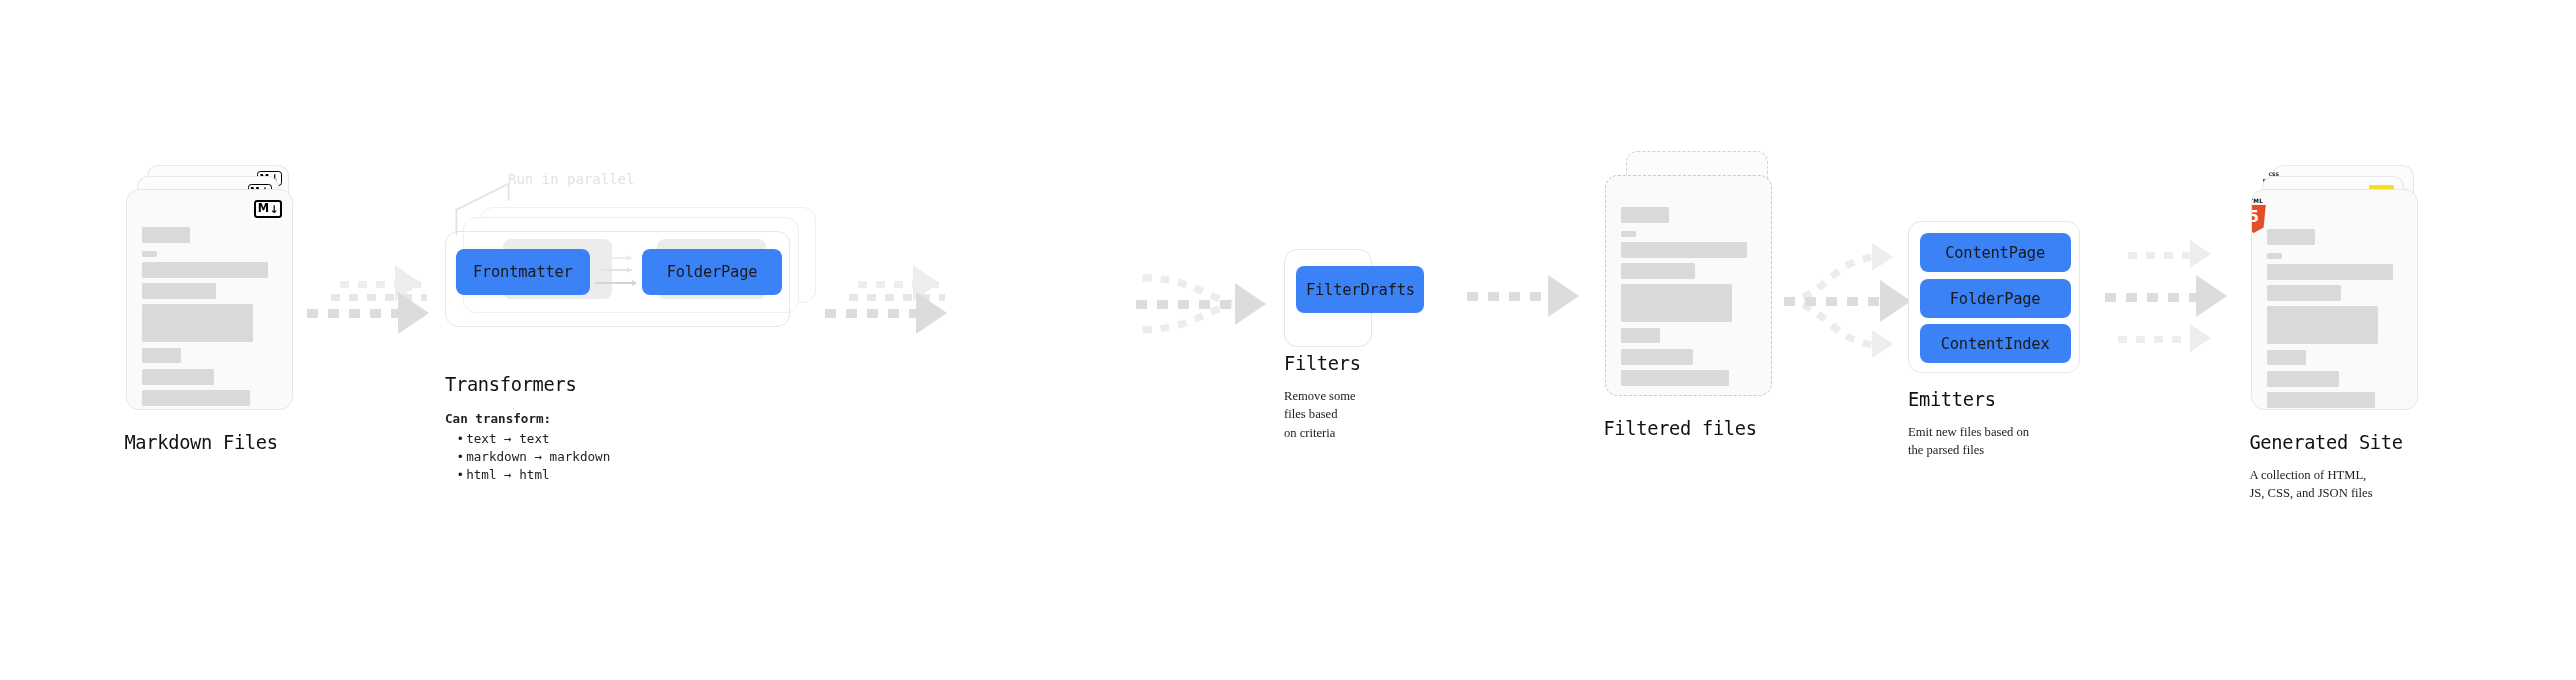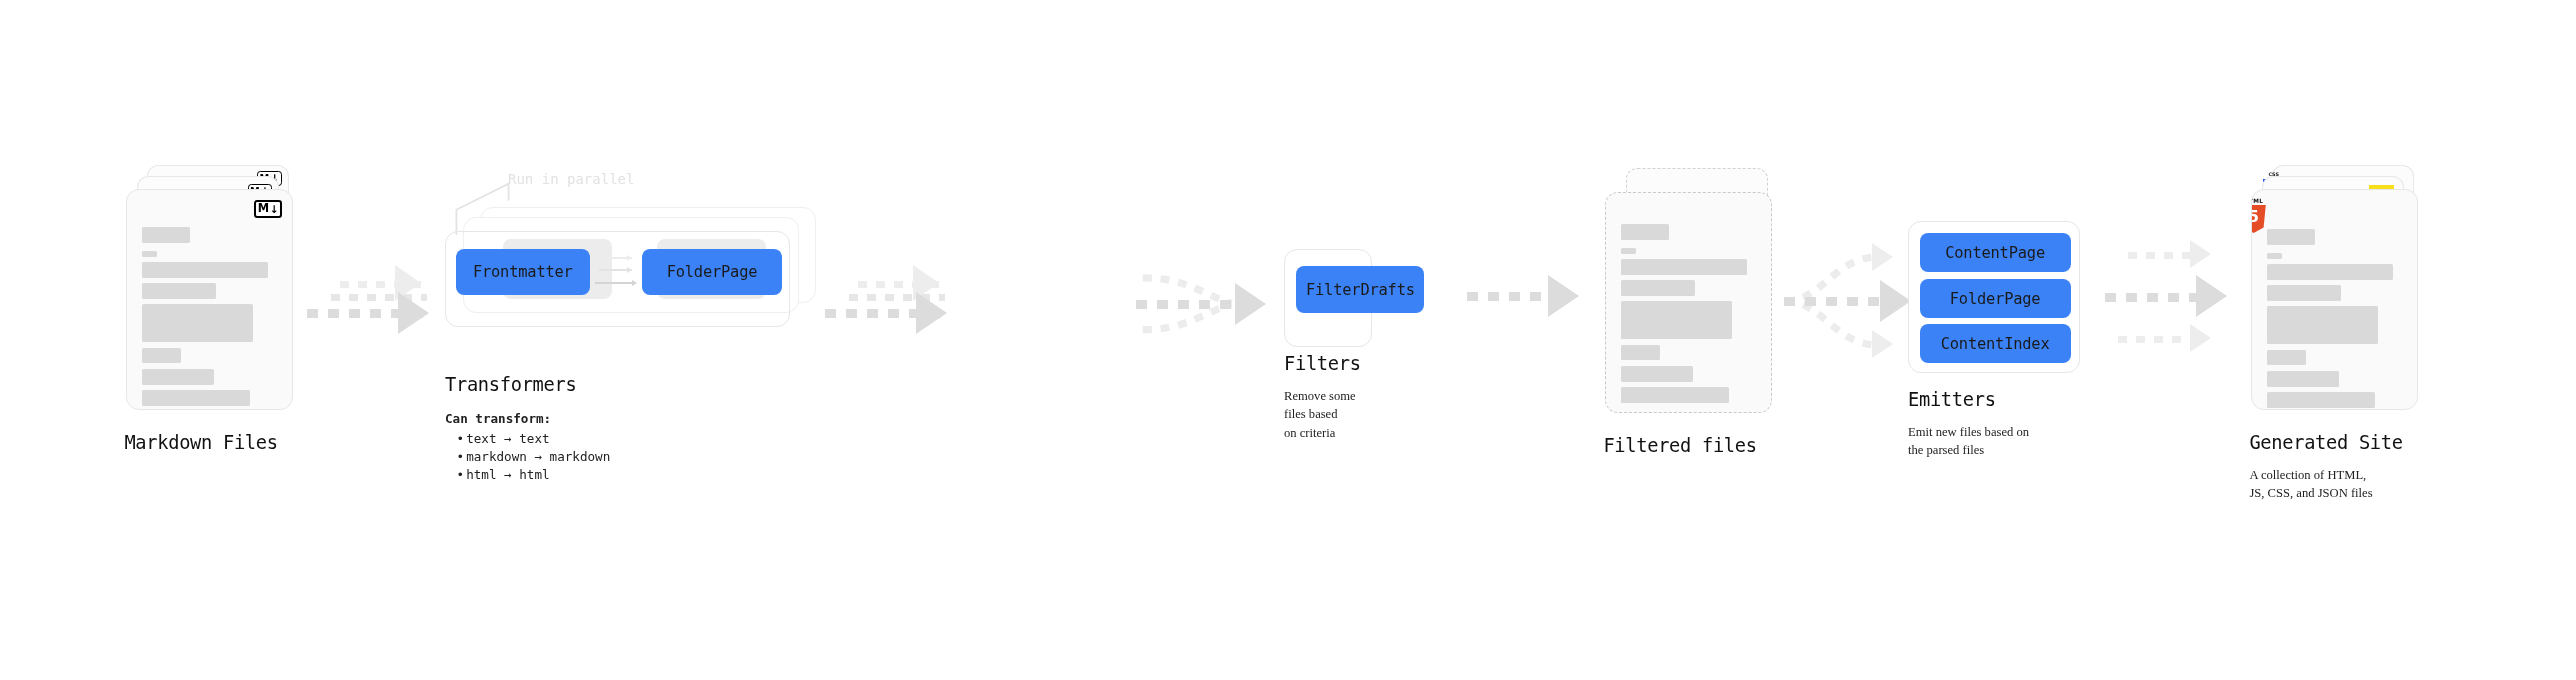--- a/index.html
+++ b/index.html
@@ -312,21 +312,21 @@
     <div class="caption" style="left:0px; top:104px;">Filters</div>
     <div class="subcaption" style="left:0px; top:138px;">Remove some files based
 on criteria</div>
   </div>
 
   <div class="flow" style="left:1467px; top:276px; width:122px; height:49px;">
     <div class="dashline" style="left:0px; top:16.3px; width:91px;"></div>
     <div class="head" style="left:81px; top:-0.8px;"></div>
   </div>
 
-  <div class="node" style="left:1605px; top:168px;">
+  <div class="node" style="left:1605px; top:151px;">
     <div class="stackwrap">
       <div class="ghost dashed g1"></div>
       <div class="filecard dashed">
         <div class="lines" style="top:31px;">
           <div class="ln w-36"></div>
           <div class="ln w-10"></div>
           <div class="ln w-93"></div>
           <div class="ln w-55"></div>
           <div class="ln w-82"></div>
           <div class="ln w-29"></div>

